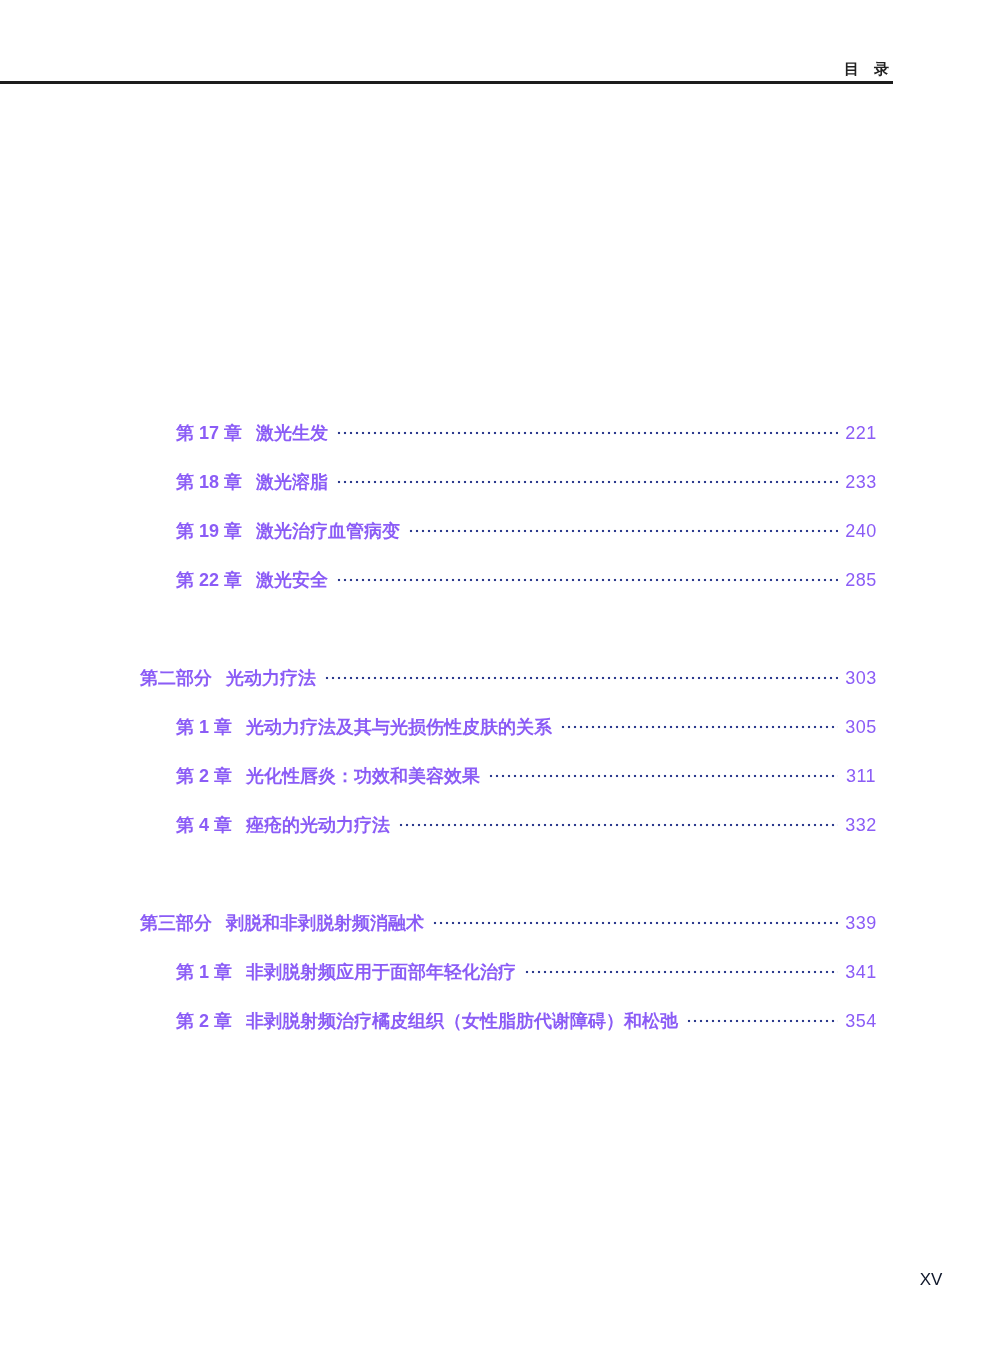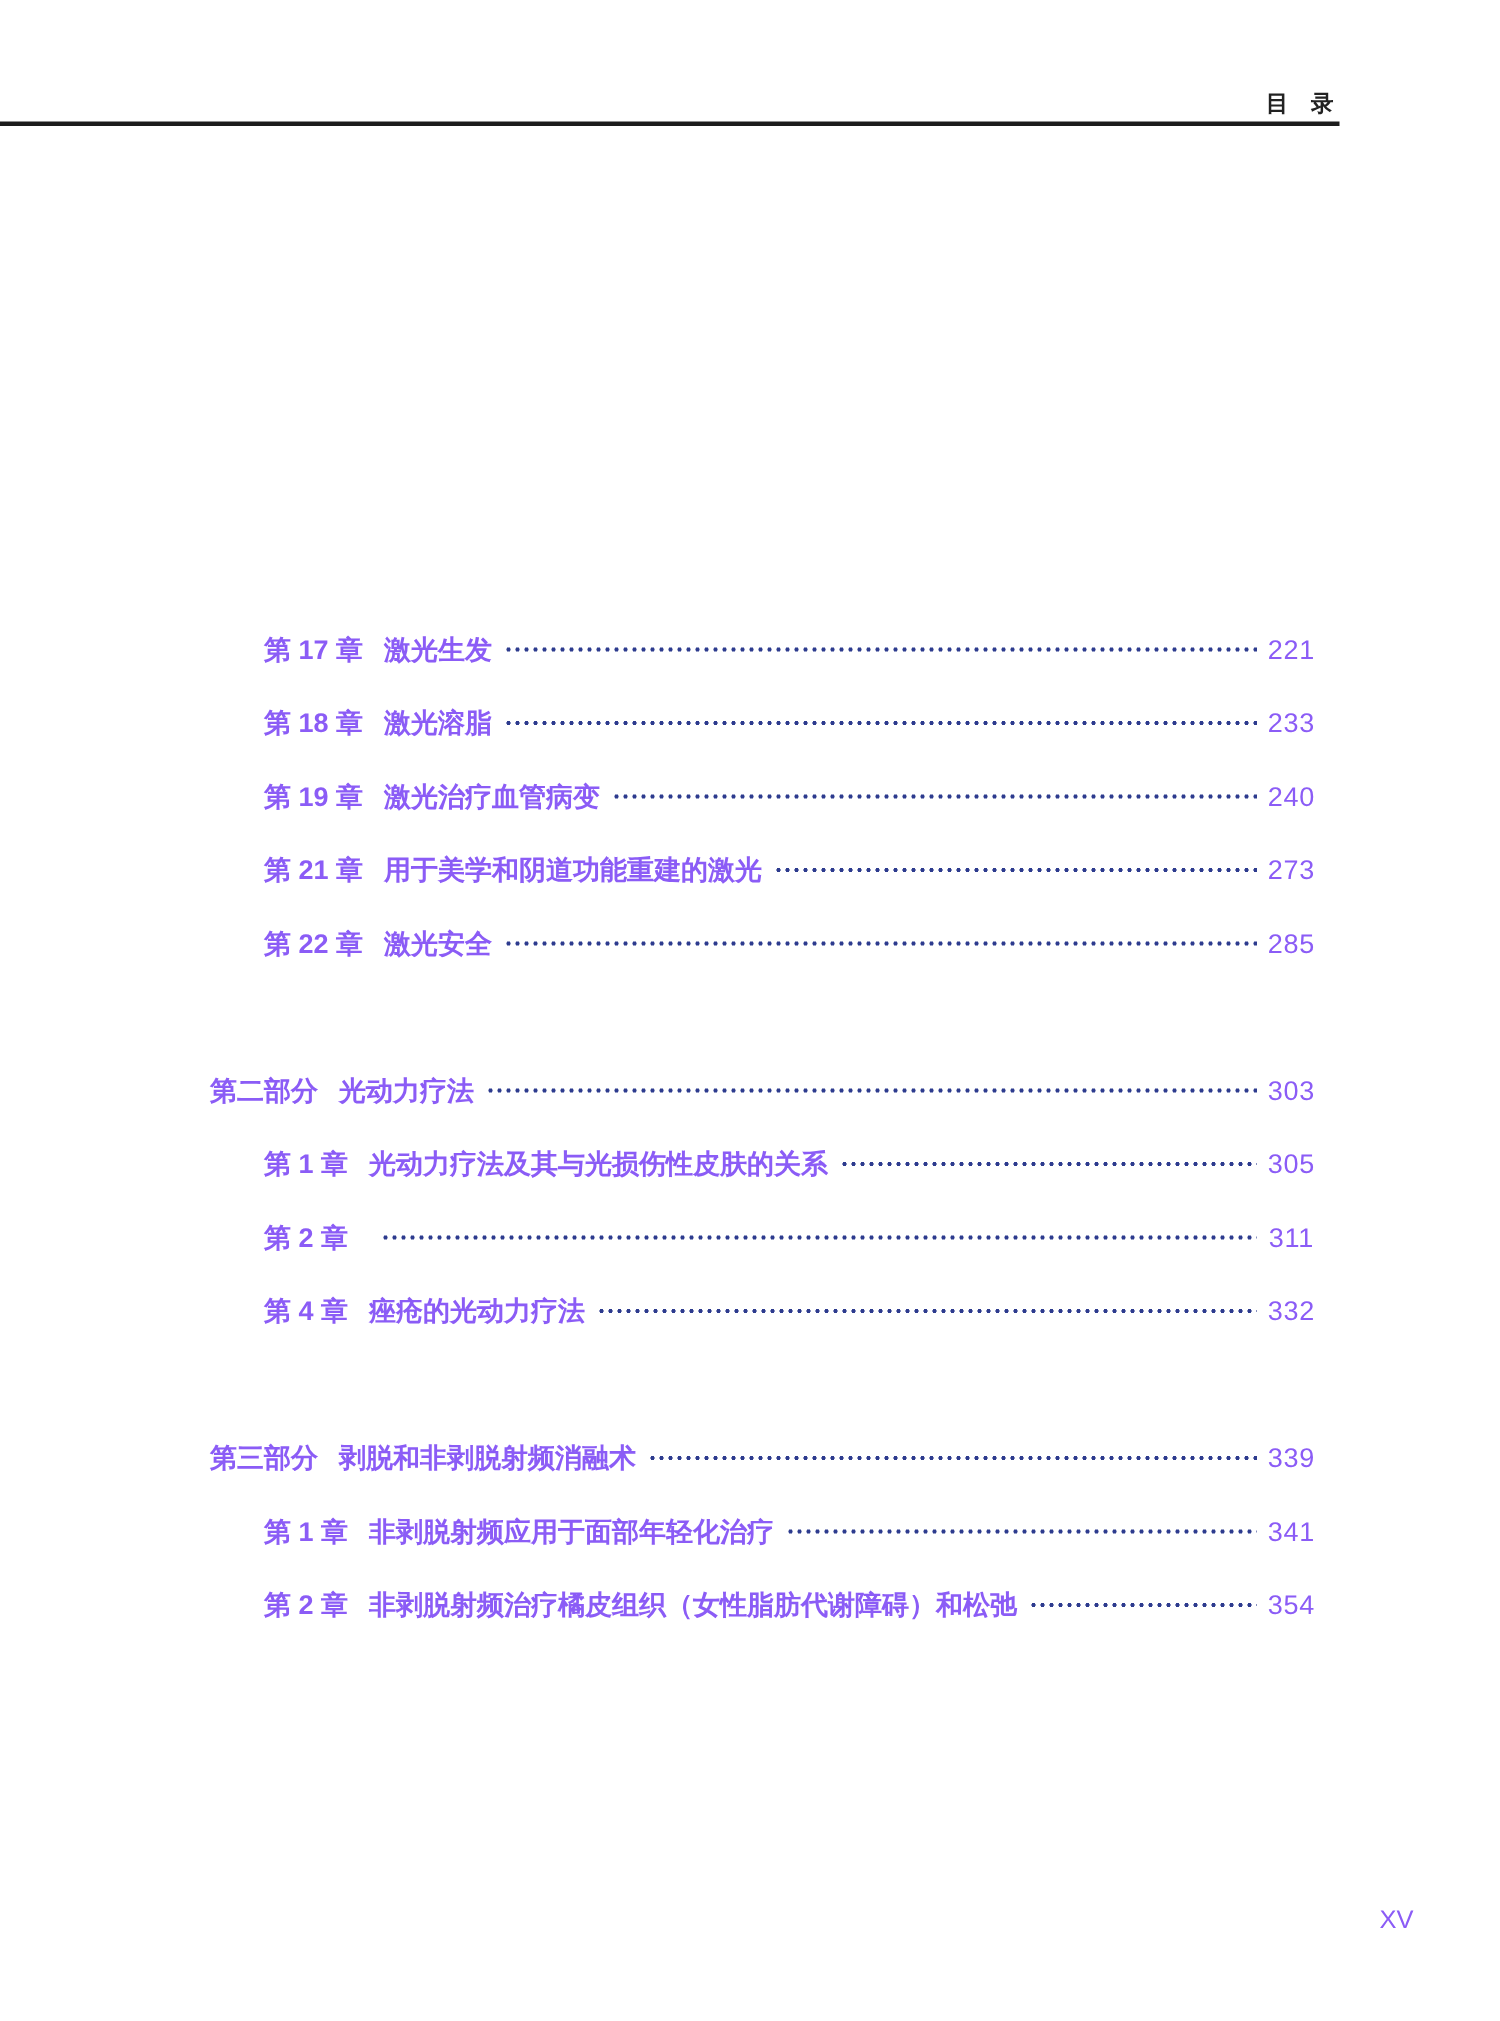--- a/index.html
+++ b/index.html
@@ -75,21 +75,21 @@
     letter-spacing: 0.5px;
   }
   
   .folio {
     position: absolute;
     top: 1270px;
     left: 911px;
     width: 40px;
     text-align: center;
     font-size: 17px;
-    color: #8b5cf6;
+    color: #0f172a;
   }
 </style>
 </head>
 <body>
 
 <div class="page">
 
   <div class="running-head">目　录</div>
   <div class="head-rule"></div>
 
@@ -110,26 +110,20 @@
     </div>
 
     <div class="row chapter">
       <span class="label">第 19 章</span>
       <span class="title">激光治疗血管病变</span>
       <span class="leader"></span>
       <span class="pagenum">240</span>
     </div>
 
 
-    <div class="row chapter">
-      <span class="label">第 21 章</span>
-      <span class="title">用于美学和阴道功能重建的激光</span>
-      <span class="leader"></span>
-      <span class="pagenum">273</span>
-    </div>
 
     <div class="row chapter">
       <span class="label">第 22 章</span>
       <span class="title">激光安全</span>
       <span class="leader"></span>
       <span class="pagenum">285</span>
     </div>
 
 
     <div class="row part section-start">
@@ -141,20 +135,21 @@
 
     <div class="row chapter">
       <span class="label">第 1 章</span>
       <span class="title">光动力疗法及其与光损伤性皮肤的关系</span>
       <span class="leader"></span>
       <span class="pagenum">305</span>
     </div>
 
     <div class="row chapter">
       <span class="label">第 2 章</span>
+      <span class="title">光化性唇炎：功效和美容效果</span>
       <span class="leader"></span>
       <span class="pagenum">311</span>
     </div>
 
 
     <div class="row chapter">
       <span class="label">第 4 章</span>
       <span class="title">痤疮的光动力疗法</span>
       <span class="leader"></span>
       <span class="pagenum">332</span>

